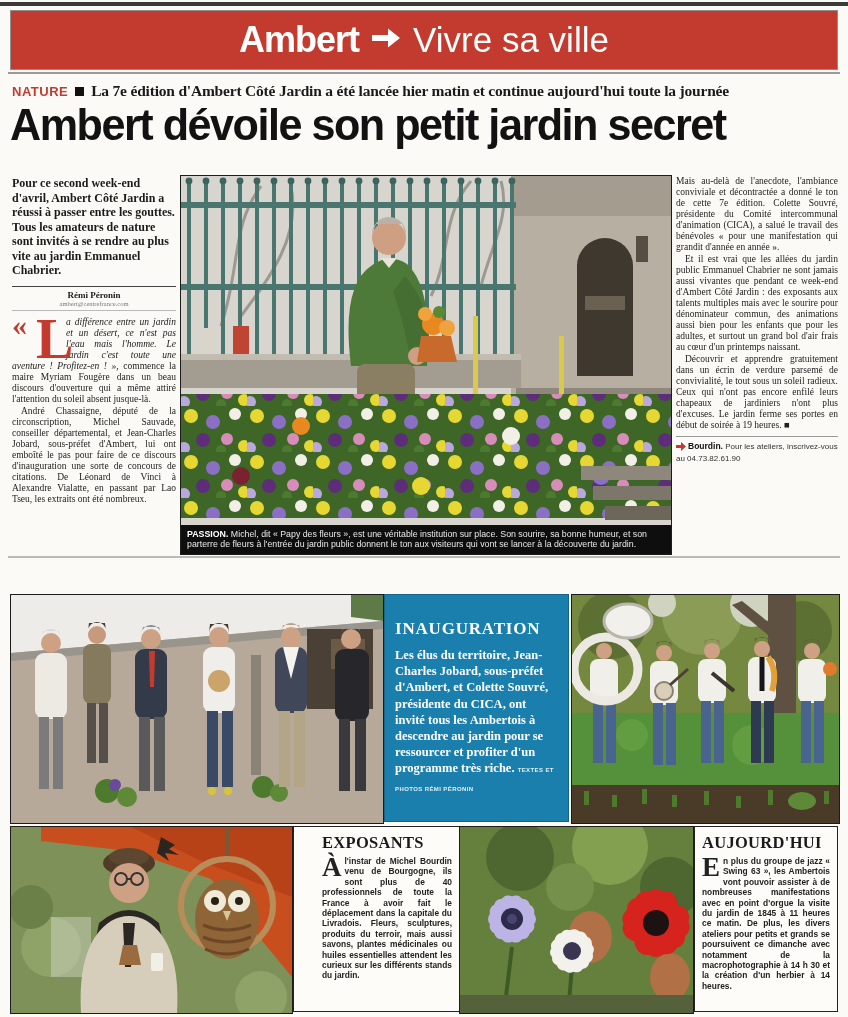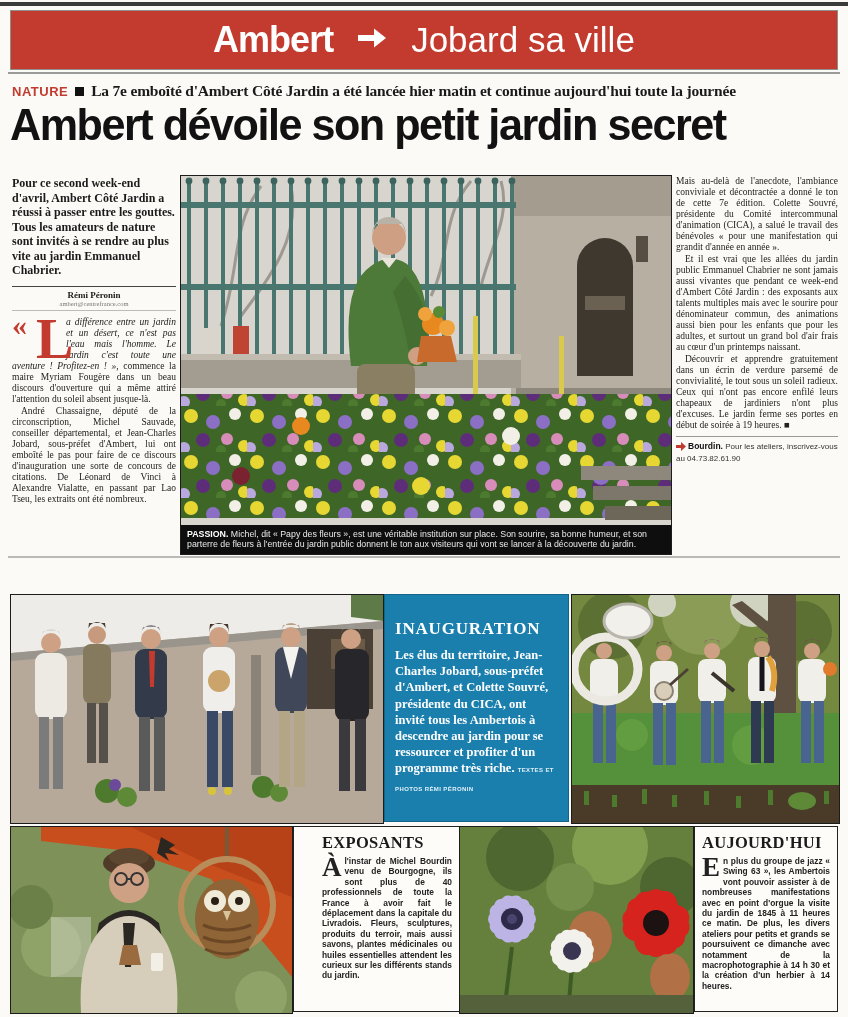--- a/index.html
+++ b/index.html
@@ -6,21 +6,21 @@
   #page{position:relative;width:848px;height:1017px;background:#fbfaf6;margin:0 auto;
         font-family:"Liberation Serif",serif;color:#1a1a1a;overflow:hidden;}
   .abs{position:absolute;}
 
   
   .top-rule{left:0;top:2px;width:848px;height:4px;background:#3a3a3a;}
   .under-banner-rule{left:8px;top:72px;width:832px;height:2px;background:#9a9a98;}
 
   
   .masthead{left:10px;top:10px;width:826px;height:58px;background:#c23b2e;border:1px solid #8f8f8d;
-            display:flex;align-items:center;justify-content:center;gap:24px;
+            display:flex;align-items:center;justify-content:center;gap:12px;
             font-family:"Liberation Sans",sans-serif;color:#fff;}
   .masthead .left{font-weight:bold;font-size:36px;letter-spacing:-1px;}
   .masthead .right{font-weight:normal;font-size:35px;letter-spacing:0px;}
 
   
   .kicker{left:12px;top:80px;width:824px;height:22px;display:flex;align-items:center;gap:7px;}
   .kicker-label{font-family:"Liberation Sans",sans-serif;font-weight:bold;color:#c23b2e;font-size:13px;letter-spacing:0.5px;}
   .sq{display:inline-block;width:9px;height:9px;background:#111;}
   .kicker-text{font-weight:bold;font-size:15.5px;letter-spacing:-0.2px;}
 
@@ -91,28 +91,28 @@
 
 <div id="page">
 
   <div class="abs top-rule"></div>
 
   <div class="abs masthead">
     <span class="left">Ambert</span>
     <span><svg width="30" height="22" viewBox="0 0 30 22">
           <path d="M1 8h16V1.5L29 11 17 20.5V14H1z" fill="#ffffff"></path>
         </svg></span>
-    <span class="right">Jobard sa ville</span>
+    <span class="right">Vivre sa ville</span>
   </div>
   <div class="abs under-banner-rule"></div>
 
   <div class="abs kicker">
     <span class="kicker-label">NATURE</span>
     <span class="sq"></span>
-    <span class="kicker-text">La 7e emboîté d'Ambert Côté Jardin a été lancée hier matin et continue aujourd'hui toute la journée</span>
+    <span class="kicker-text">La 7e édition d'Ambert Côté Jardin a été lancée hier matin et continue aujourd'hui toute la journée</span>
   </div>
 
   <div class="abs headline">Ambert dévoile son petit jardin secret</div>
 
   <div class="abs leftcol">
     <div class="intro">Pour ce second week-end d'avril, Ambert Côté Jardin a réussi à passer entre les gouttes. Tous les amateurs de nature sont invités à se rendre au plus vite au jardin Emmanuel Chabrier.</div>
     <hr class="byline-rule">
     <div class="byline">Rémi Péronin</div>
     <div class="byline-email">ambert@centrefrance.com</div>
     <div class="bodytext">

